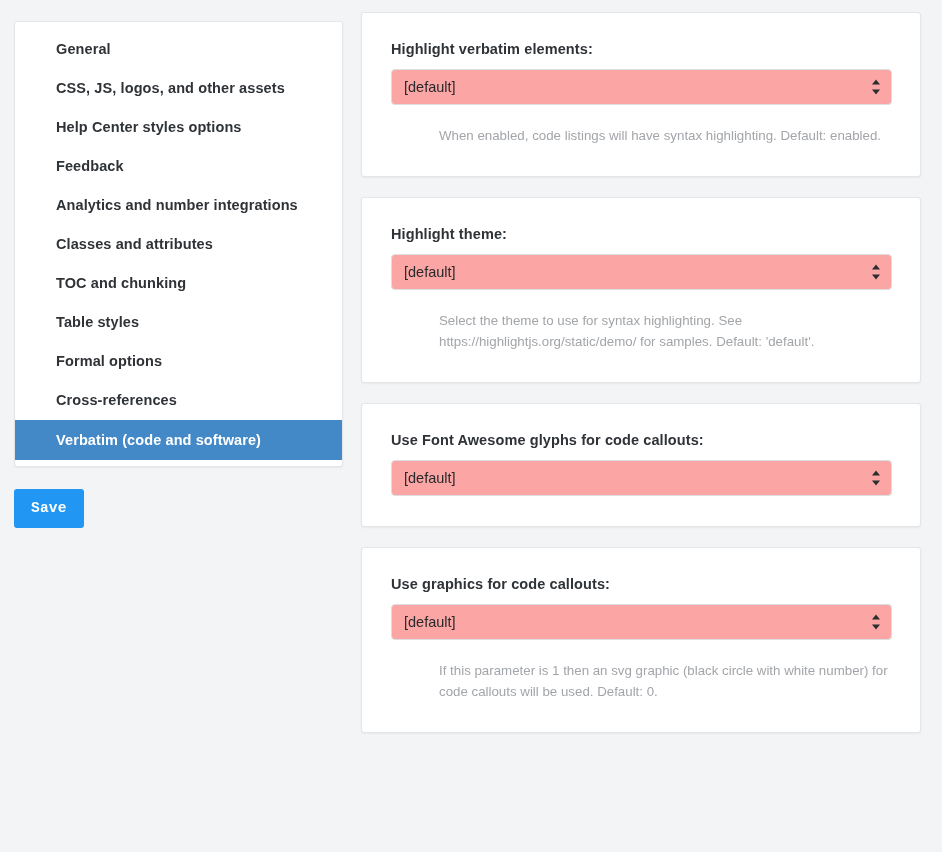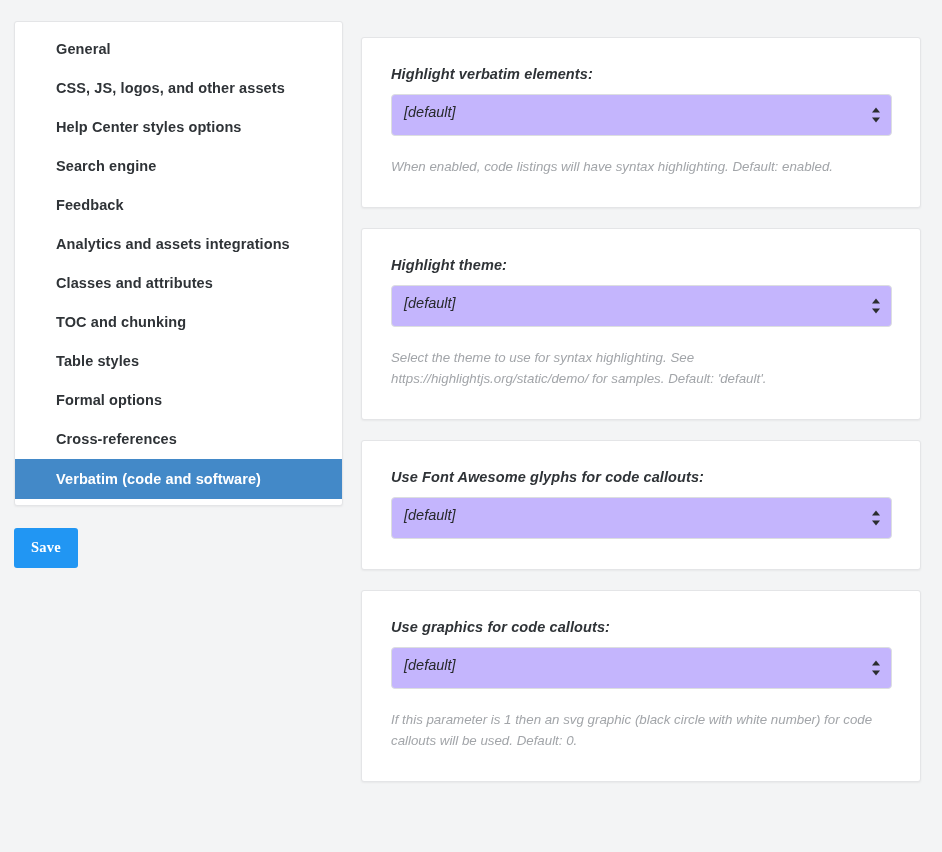--- a/index.html
+++ b/index.html
@@ -58,35 +58,34 @@
   .save-wrap {
     margin-top: 22px;
   }
 
   .save-button {
     display: inline-block;
     background: #2196f3;
     color: #ffffff;
     border: none;
     border-radius: 3px;
-    font-family: Liberation Serif, serif;
+    font-family: Liberation Mono, monospace;
     font-size: 14.5px;
     font-weight: bold;
     letter-spacing: 0.2px;
     padding: 11px 17px 12px 17px;
     cursor: pointer;
   }
 
   
   .settings-col {
     position: absolute;
     left: 361px;
-    top: 37px;
+    top: 12px;
     width: 560px;
-    font-style: italic;
   }
 
   .setting-card {
     background: #ffffff;
     border: 1px solid #e4e5e7;
     border-radius: 3px;
     box-shadow: 0 1px 2px rgba(0,0,0,0.05);
     padding: 28px 29px 30px 29px;
     margin-bottom: 20px;
     box-sizing: border-box;
@@ -96,24 +95,24 @@
     font-size: 14.5px;
     font-weight: bold;
     color: #2f3337;
     letter-spacing: 0.1px;
     margin-bottom: 12px;
   }
 
   .select-shell {
     position: relative;
     width: 501px;
-    height: 42px;
+    height: 36px;
     border: 1px solid #dcdee0;
     border-radius: 4px;
-    background: #c4b5fd;
+    background: #fca5a5;
     box-sizing: border-box;
     cursor: pointer;
   }
 
   .select-value {
     position: absolute;
     left: 12px;
     top: 0;
     line-height: 34px;
     font-size: 14.5px;
@@ -145,35 +144,35 @@
     bottom: 1px;
     border-top: 5px solid #2b2d2f;
   }
 
   .help-text {
     margin-top: 20px;
     font-size: 13.3px;
     color: #a2a5a9;
     line-height: 21px;
     max-width: 500px;
+    margin-left: 48px;
   }
 </style>
 </head>
 <body>
 
 <div class="page">
 
   <div class="sidebar-col">
     <div class="sidebar-card">
       <div class="nav-item">General</div>
       <div class="nav-item">CSS, JS, logos, and other assets</div>
       <div class="nav-item">Help Center styles options</div>
-      <div class="nav-item">Search engine</div>
       <div class="nav-item">Feedback</div>
-      <div class="nav-item">Analytics and assets integrations</div>
+      <div class="nav-item">Analytics and number integrations</div>
       <div class="nav-item">Classes and attributes</div>
       <div class="nav-item">TOC and chunking</div>
       <div class="nav-item">Table styles</div>
       <div class="nav-item">Formal options</div>
       <div class="nav-item">Cross-references</div>
       <div class="nav-item active">Verbatim (code and software)</div>
     </div>
 
     <div class="save-wrap">
       <button class="save-button">Save</button>

